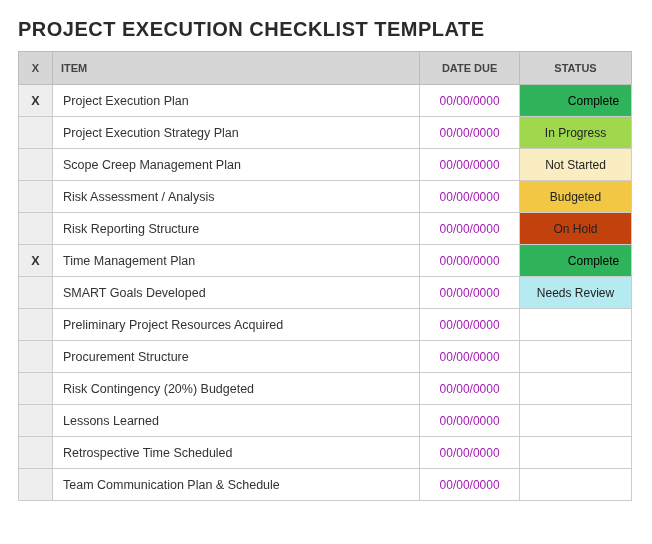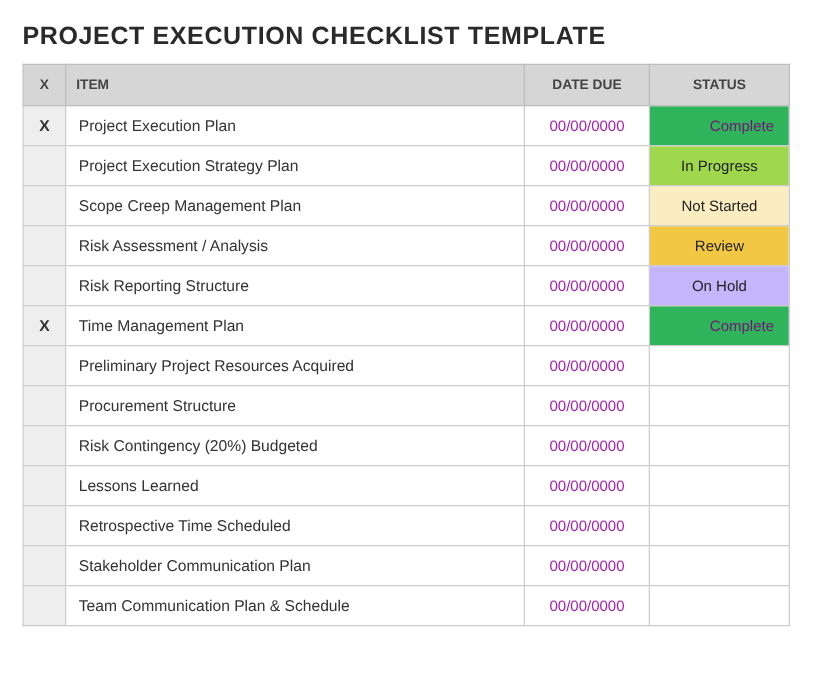--- a/index.html
+++ b/index.html
@@ -62,25 +62,25 @@
     padding: 0;
   }
   .status-inner {
     display: flex;
     align-items: center;
     justify-content: center;
     width: 100%;
     height: 100%;
     min-height: 31px;
   }
-  .status-complete   { background: #2fb35b; color: #701a75; padding-left: 36px; }
+  .status-complete   { background: #2fb35b; color: #000000; padding-left: 36px; }
   .status-inprogress { background: #9fd84d; }
   .status-notstarted { background: #fbedc2; }
   .status-overdue    { background: #f2c744; }
-  .status-onhold     { background: #c4b5fd; }
+  .status-onhold     { background: #c2410c; }
   .status-review     { background: #b4eaf0; }
   .status-blank      { background: #fff; }
 </style>
 </head>
 <body>
 
 <h1 class="title">PROJECT EXECUTION CHECKLIST TEMPLATE</h1>
 
 <table>
   <thead>
@@ -114,41 +114,49 @@
         <td class="col-date">00/00/0000</td>
         <td class="col-status">
           <div class="status-inner status-notstarted">Not Started</div>
         </td>
       </tr>
       <tr>
         <td class="col-x"></td>
         <td class="col-item">Risk Assessment / Analysis</td>
         <td class="col-date">00/00/0000</td>
         <td class="col-status">
-          <div class="status-inner status-overdue">Review</div>
+          <div class="status-inner status-overdue">Budgeted</div>
         </td>
       </tr>
       <tr>
         <td class="col-x"></td>
         <td class="col-item">Risk Reporting Structure</td>
         <td class="col-date">00/00/0000</td>
         <td class="col-status">
           <div class="status-inner status-onhold">On Hold</div>
         </td>
       </tr>
       <tr>
         <td class="col-x">X</td>
         <td class="col-item">Time Management Plan</td>
         <td class="col-date">00/00/0000</td>
         <td class="col-status">
           <div class="status-inner status-complete">Complete</div>
         </td>
       </tr>
       <tr>
         <td class="col-x"></td>
+        <td class="col-item">SMART Goals Developed</td>
+        <td class="col-date">00/00/0000</td>
+        <td class="col-status">
+          <div class="status-inner status-review">Needs Review</div>
+        </td>
+      </tr>
+      <tr>
+        <td class="col-x"></td>
         <td class="col-item">Preliminary Project Resources Acquired</td>
         <td class="col-date">00/00/0000</td>
         <td class="col-status">
           <div class="status-inner status-blank"></div>
         </td>
       </tr>
       <tr>
         <td class="col-x"></td>
         <td class="col-item">Procurement Structure</td>
         <td class="col-date">00/00/0000</td>
@@ -168,28 +176,20 @@
         <td class="col-x"></td>
         <td class="col-item">Lessons Learned</td>
         <td class="col-date">00/00/0000</td>
         <td class="col-status">
           <div class="status-inner status-blank"></div>
         </td>
       </tr>
       <tr>
         <td class="col-x"></td>
         <td class="col-item">Retrospective Time Scheduled</td>
-        <td class="col-date">00/00/0000</td>
-        <td class="col-status">
-          <div class="status-inner status-blank"></div>
-        </td>
-      </tr>
-      <tr>
-        <td class="col-x"></td>
-        <td class="col-item">Stakeholder Communication Plan</td>
         <td class="col-date">00/00/0000</td>
         <td class="col-status">
           <div class="status-inner status-blank"></div>
         </td>
       </tr>
       <tr>
         <td class="col-x"></td>
         <td class="col-item">Team Communication Plan &amp; Schedule</td>
         <td class="col-date">00/00/0000</td>
         <td class="col-status">

